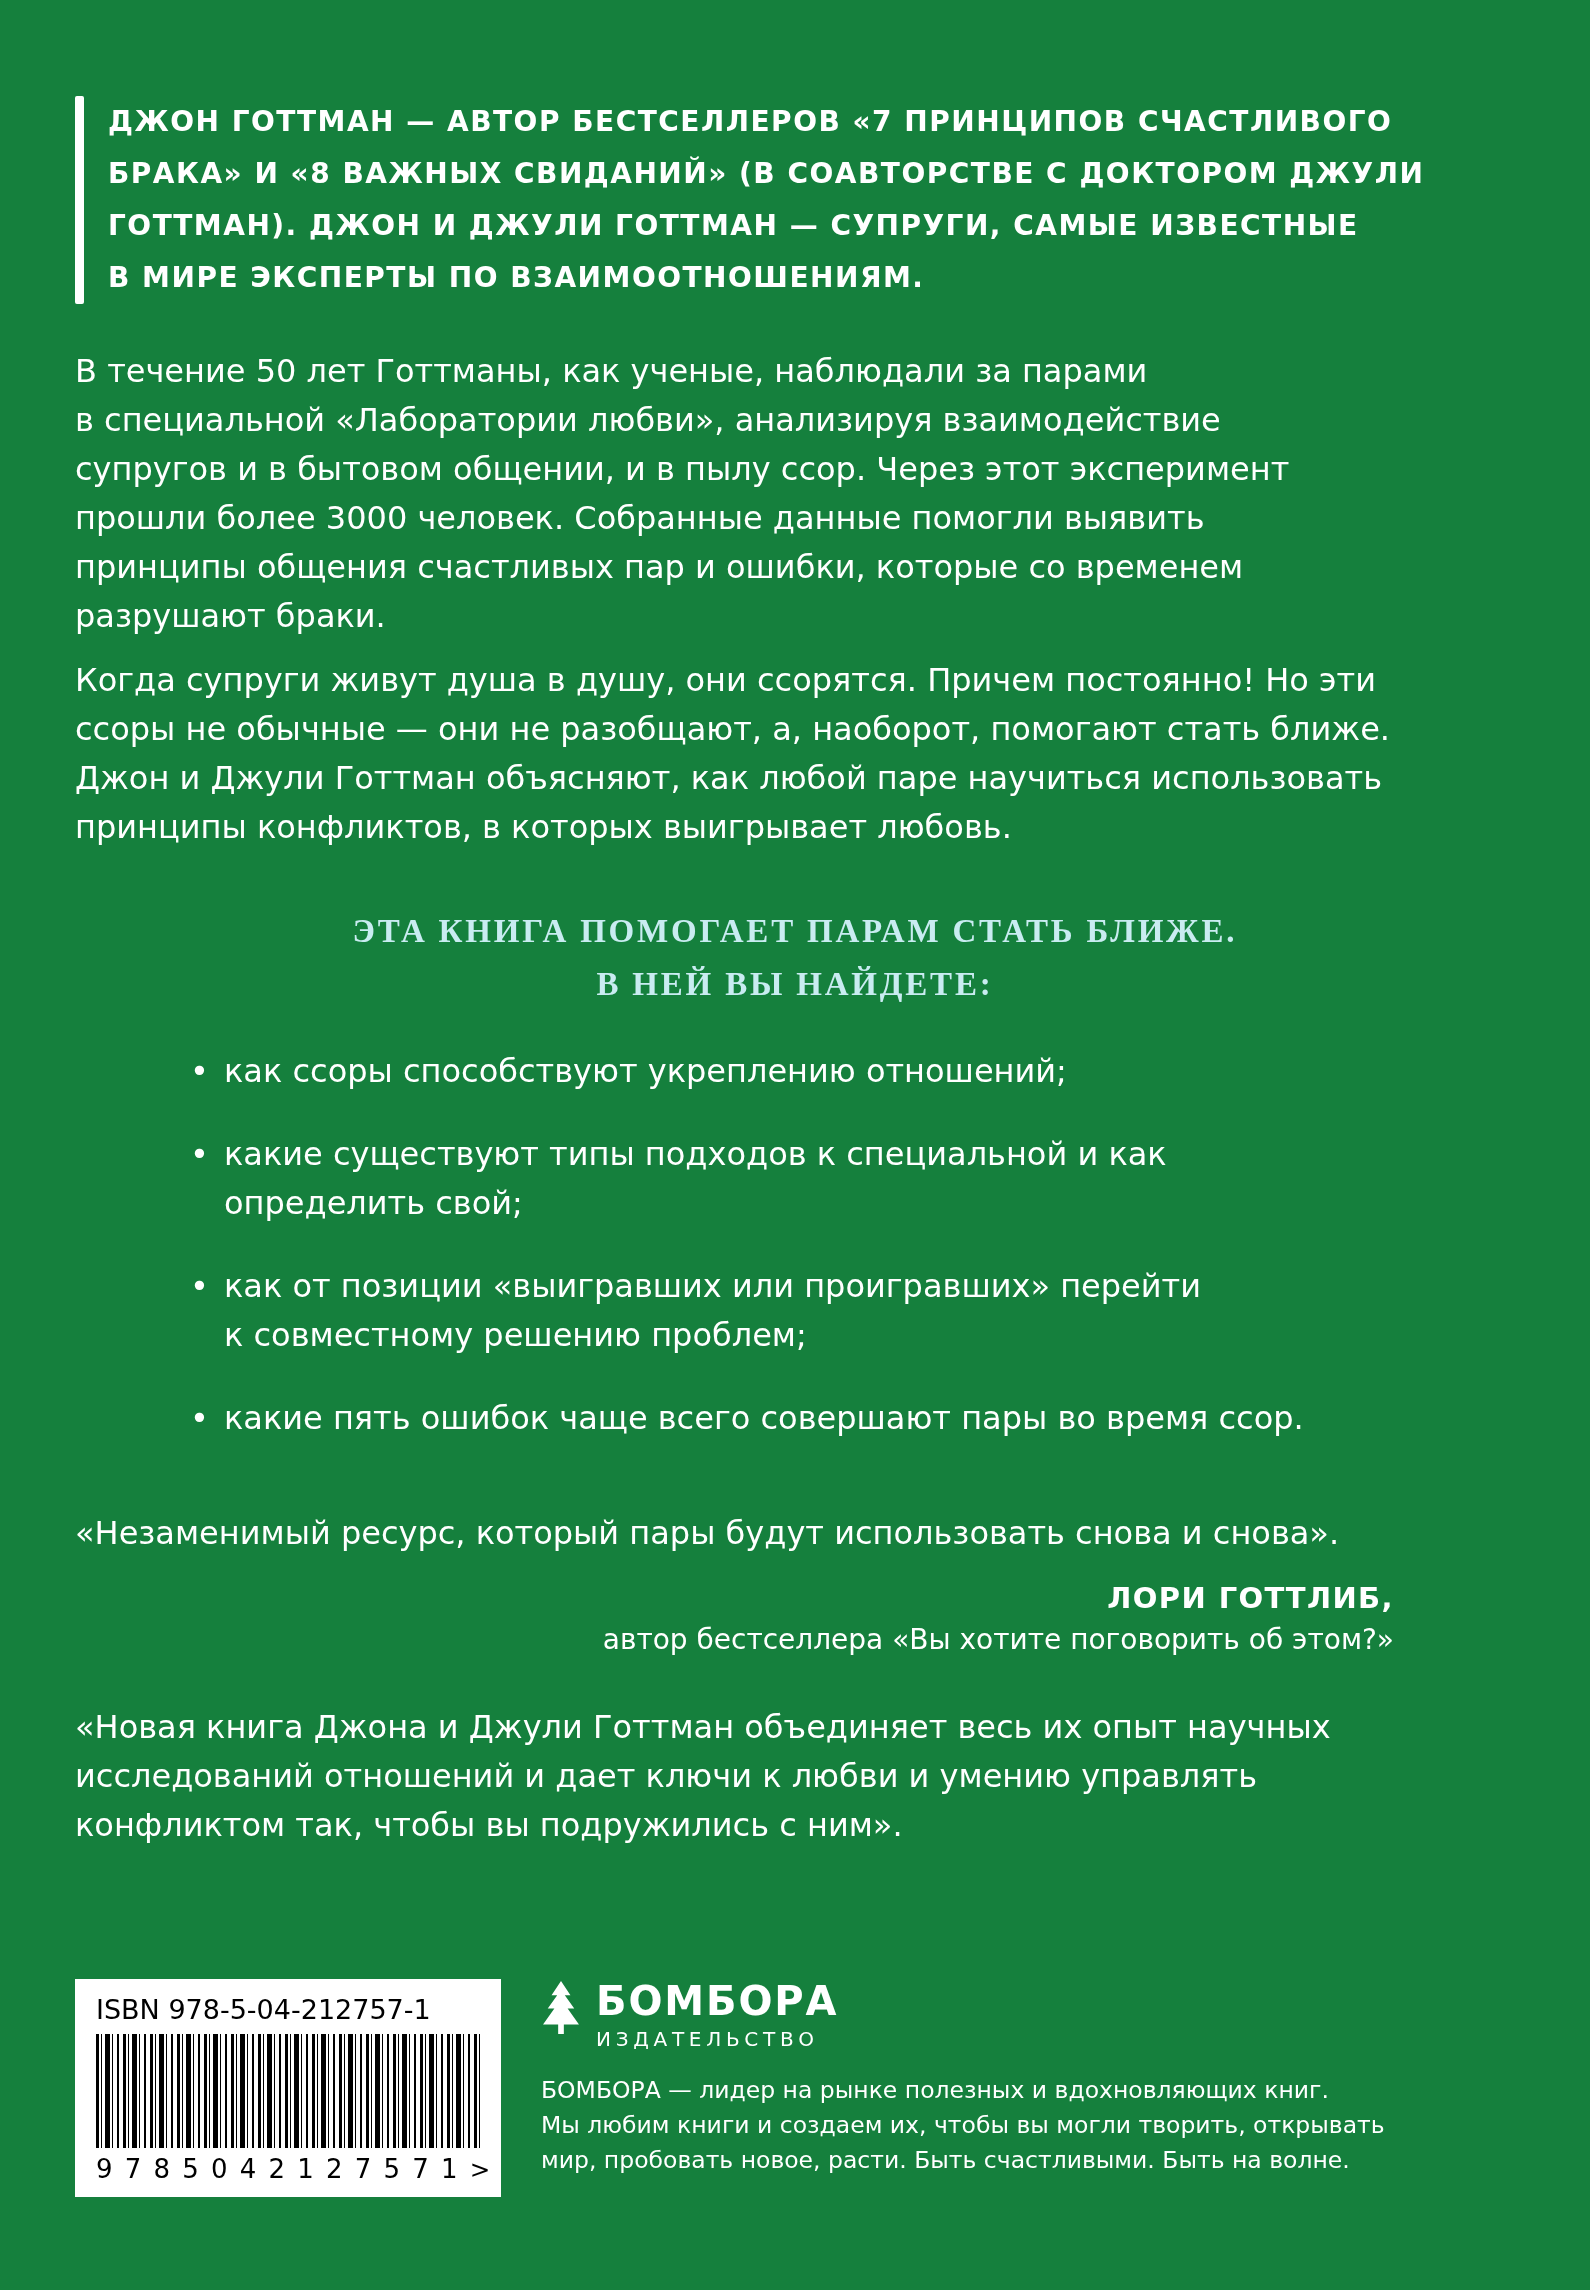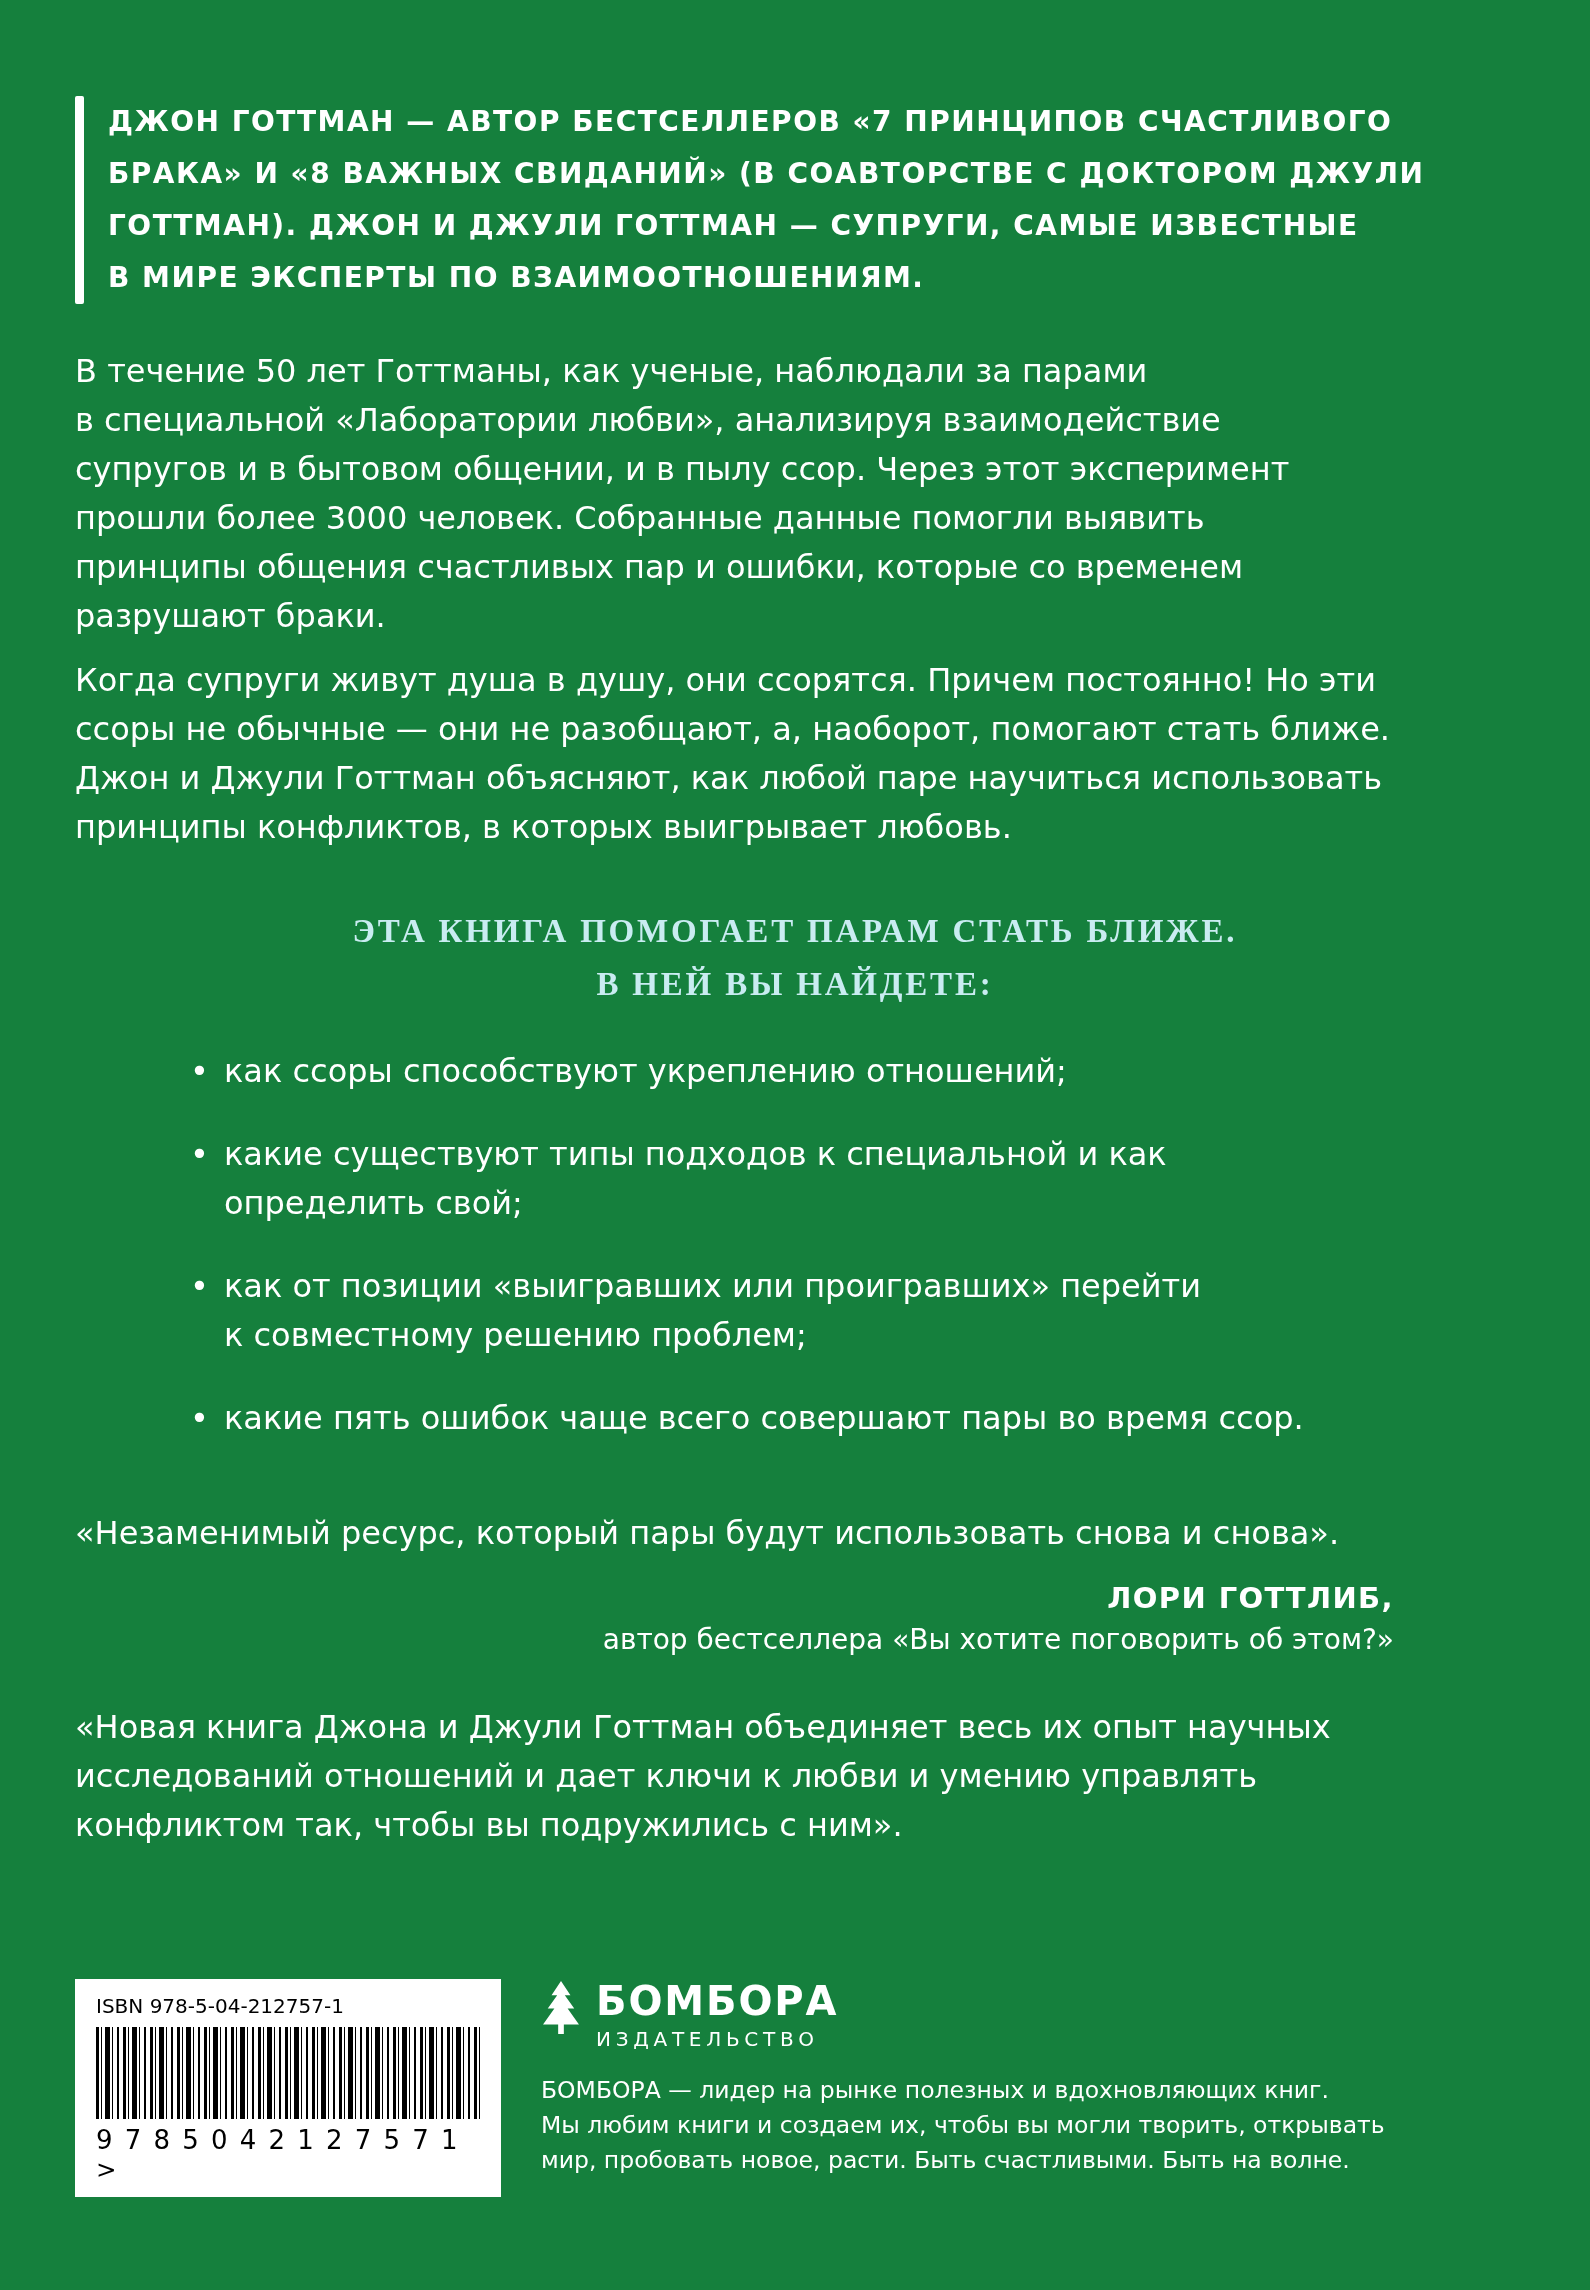--- a/index.html
+++ b/index.html
@@ -66,31 +66,31 @@
     display: flex; gap: 40px; align-items: flex-start;
   }
   .isbn-box {
     flex: none;
     width: 426px; height: 218px;
     background: #ffffff; color: #000000;
     box-sizing: border-box;
     padding: 15px 21px 13px 21px;
     display: flex; flex-direction: column;
   }
-  .isbn-label { font-size: 20px; margin-bottom: 9.4px; }
+  .isbn-label { font-size: 27px; margin-bottom: 9.4px; }
   .barcode {
     flex: 1;
     background: repeating-linear-gradient(90deg,
       #000 0 2.8px, #fff 2.8px 4.7px, #000 4.7px 5.6px, #fff 5.6px 9.4px,
       #000 9.4px 14px, #fff 14px 16px, #000 16px 17px, #fff 17px 21px,
       #000 21px 22.6px, #fff 22.6px 27px);
   }
   .barcode-digits {
     display: flex; justify-content: space-between; align-items: baseline;
-    font-size: 26px; margin-top: 5.6px; flex-direction: column;
+    font-size: 26px; margin-top: 5.6px;
   }
   .barcode-digits .digits-text { letter-spacing: 12.2px; }
   .barcode-digits .arrow { font-size: 24.5px; }
 
   .publisher { flex: 1; padding-top: 1.9px; }
   .pub-head { display: flex; align-items: flex-start; gap: 15px; margin-bottom: 22.6px; }
   .pub-head svg { display: block; }
   .pub-name { font-size: 40px; font-weight: bold; letter-spacing: 1.9px; line-height: 41px; }
   .pub-sub { font-size: 20px; letter-spacing: 4.7px; margin-top: 4.7px; }
   .pub-desc { font-size: 23.5px; line-height: 35px; }

